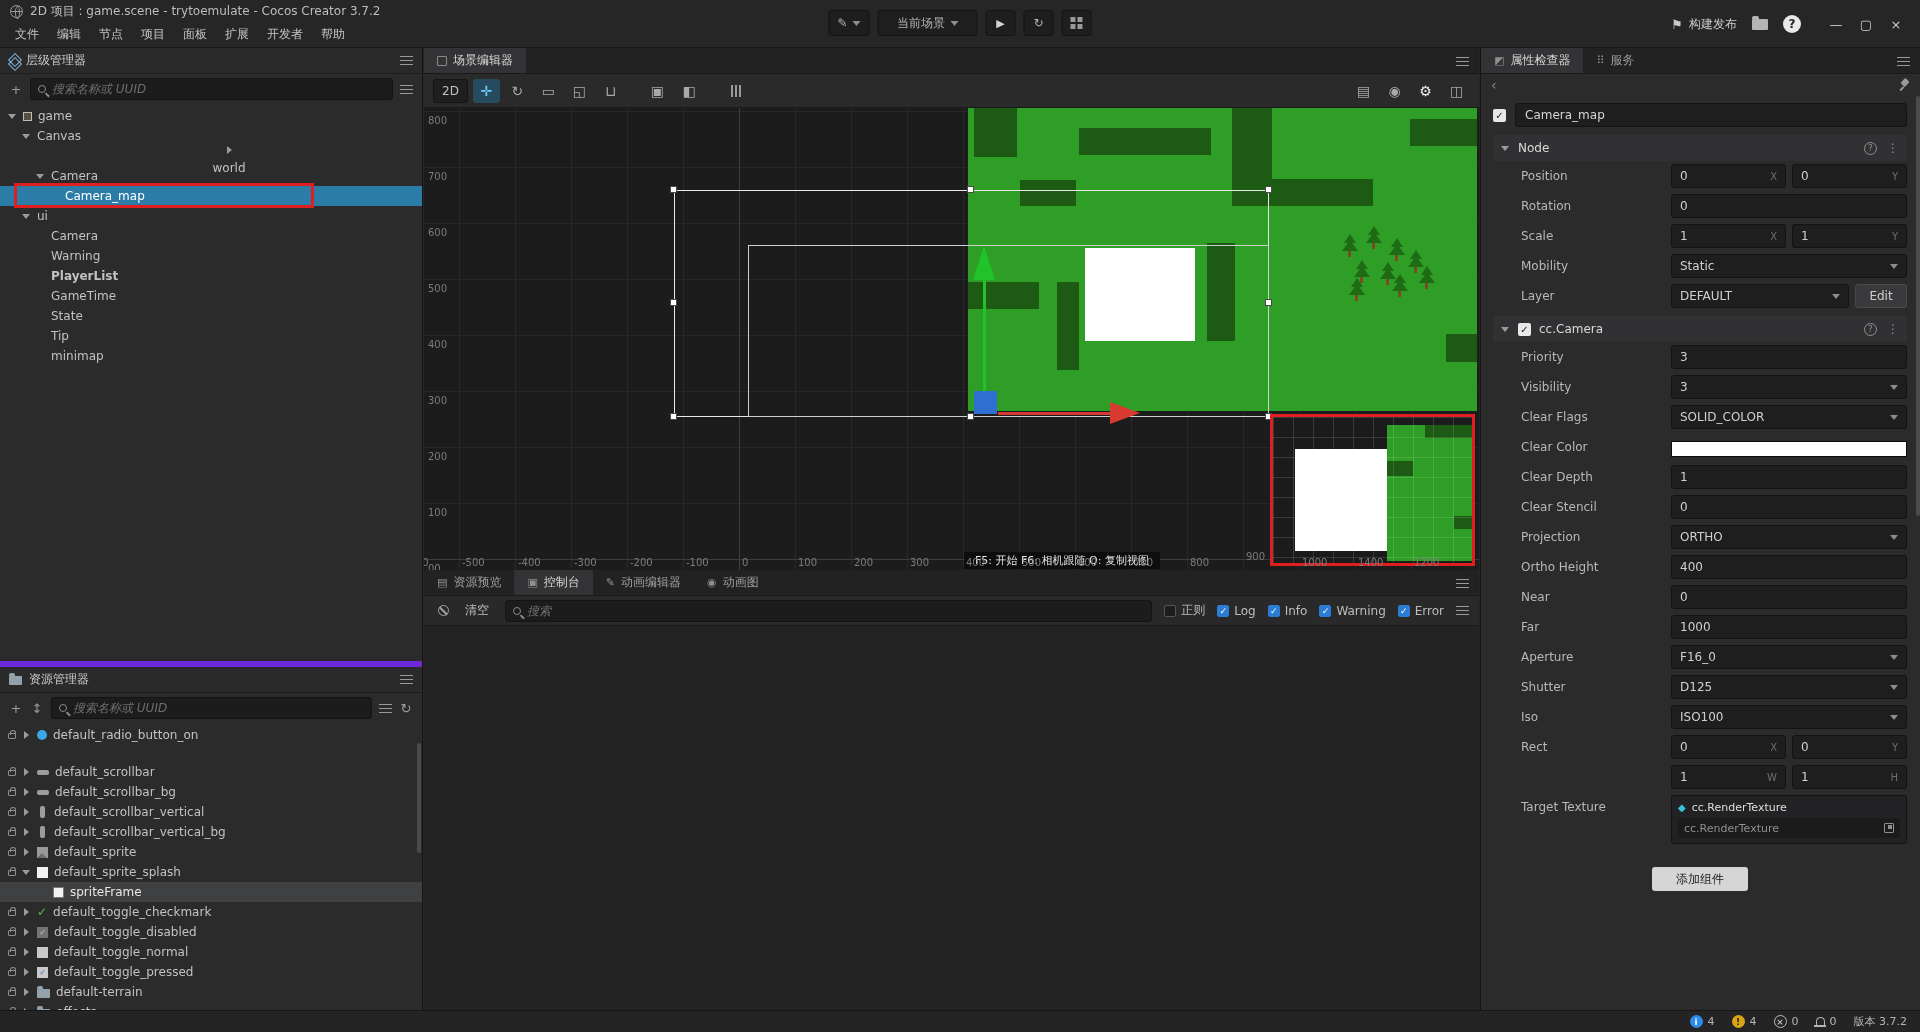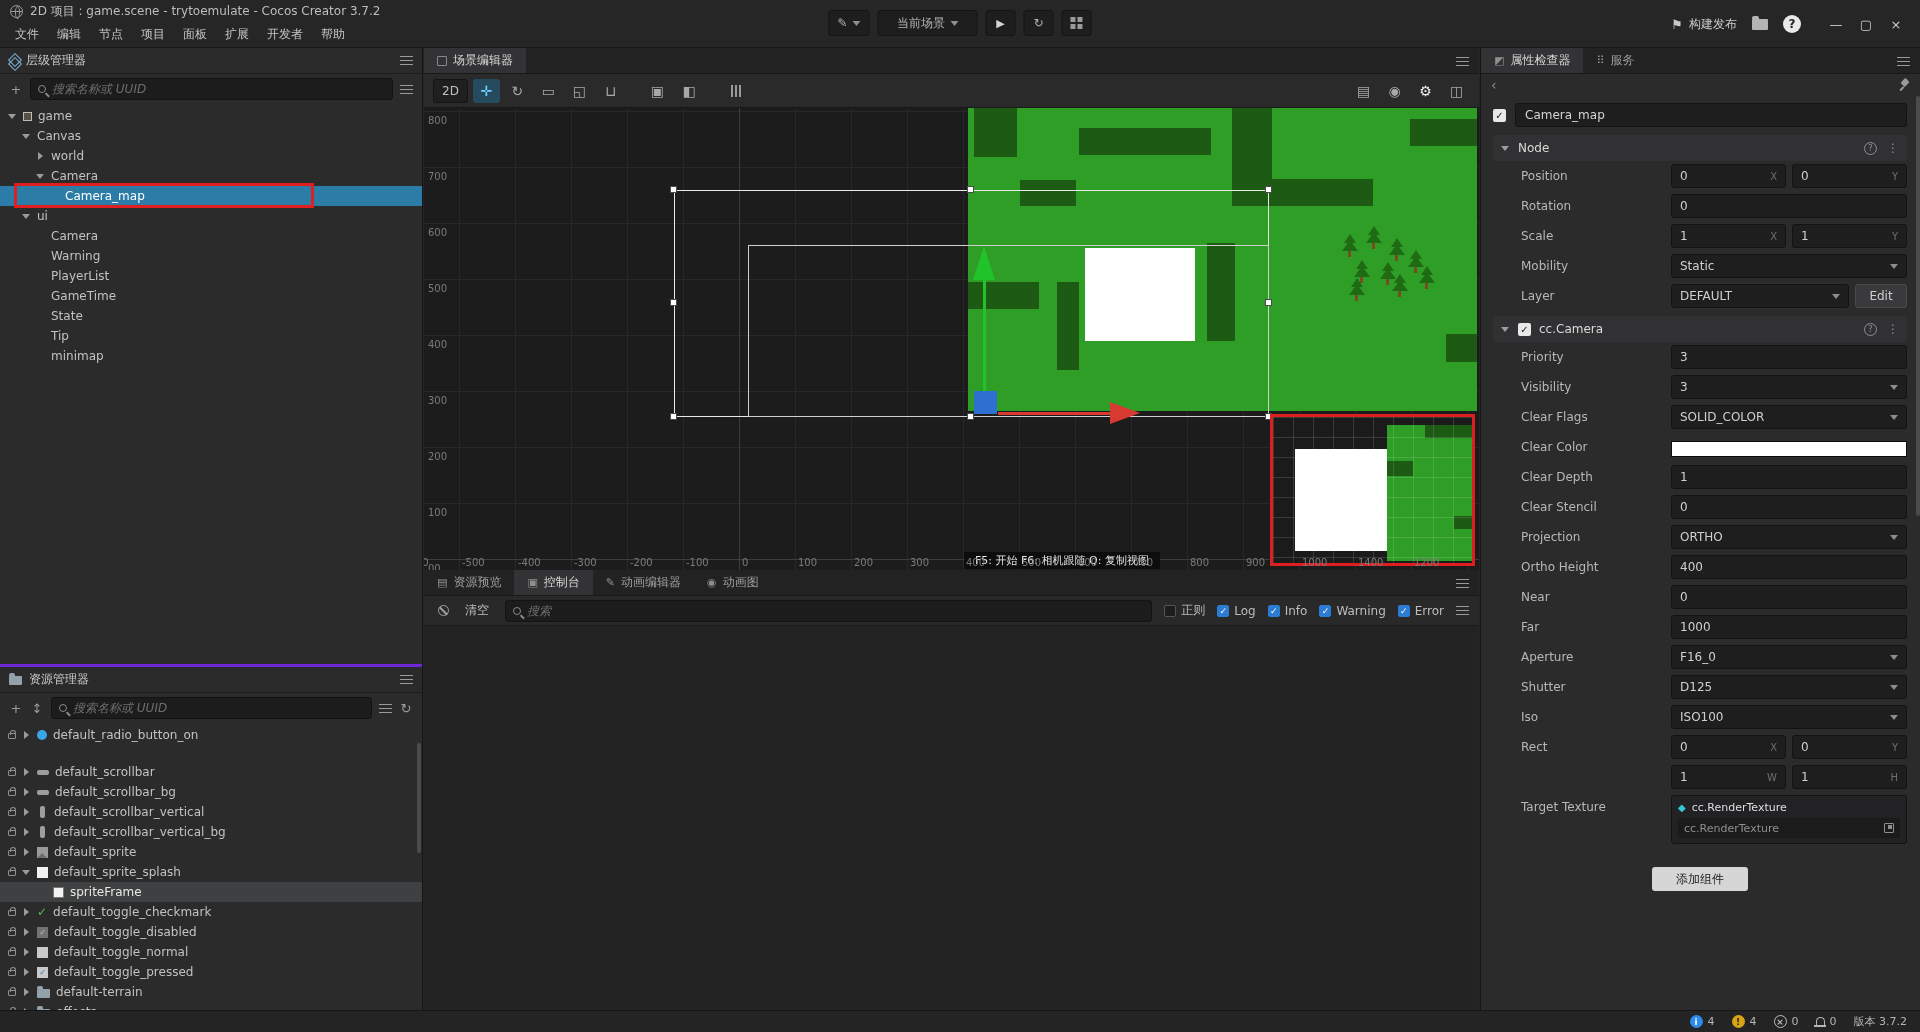--- a/index.html
+++ b/index.html
@@ -43,21 +43,21 @@
 .search-box input::placeholder{color:#6d6d6d;font-style:italic;}
 .mag{width:8px;height:8px;border:1.5px solid #8a8a8a;border-radius:50%;position:relative;flex:0 0 auto;}
 .mag::after{content:'';position:absolute;width:5px;height:1.5px;background:#8a8a8a;transform:rotate(45deg);left:6px;top:8px;}
 .tw{width:9px;height:9px;flex:0 0 auto;position:relative;}
 .tw.down::before{content:'';position:absolute;left:0;top:2px;border-left:4px solid transparent;border-right:4px solid transparent;border-top:5px solid #9b9b9b;}
 .tw.right::before{content:'';position:absolute;left:2px;top:0;border-top:4px solid transparent;border-bottom:4px solid transparent;border-left:5px solid #9b9b9b;}
 .vscroll{position:absolute;width:4px;background:#4b4b4d;border-radius:2px;z-index:9;}
 
 
 .left-col{position:absolute;left:0;top:48px;width:423px;height:962px;background:#2b2b2c;border-right:1px solid #151515;z-index:10;}
-.hier{position:absolute;left:0;top:0;width:100%;height:619px;display:flex;flex-direction:column;border-bottom:3px solid #6d28d9;justify-content:flex-end;}
+.hier{position:absolute;left:0;top:0;width:100%;height:619px;display:flex;flex-direction:column;border-bottom:6px solid #6d28d9;justify-content:flex-end;}
 .assets{position:absolute;left:0;top:619px;width:100%;height:343px;display:flex;flex-direction:column;}
 .tree,.asset-list{flex:1;overflow:hidden;position:relative;padding-top:2px;}
 .tree-row{position:relative;height:20px;display:flex;align-items:center;gap:6px;color:#c2c2c2;}
 .tree-row.selected{background:#2b7ca6;color:#fff;}
 .scene-node-ic{width:9px;height:9px;border:1px solid #bdbdbd;background:#55503f;flex:0 0 auto;}
 .red-annotation{position:absolute;left:14px;top:-3px;width:300px;height:25px;border:3px solid var(--annotation_red,#df1f1f);pointer-events:none;z-index:5;}
 .asset-row{position:relative;height:20px;display:flex;align-items:center;gap:6px;color:#c2c2c2;}
 .asset-row.selected{background:#3f4041;color:#e8e8e8;}
 .lock{width:8px;height:6px;border:1px solid #8f8f8f;border-radius:1px;position:relative;margin-top:2px;flex:0 0 auto;}
 .lock::before{content:'';position:absolute;left:1px;top:-4px;width:4px;height:4px;border:1px solid #8f8f8f;border-bottom:none;border-radius:3px 3px 0 0;}
@@ -247,21 +247,21 @@
       <div class="tree">
           <div class="tree-row" style="padding-left: 8px;">
             <span class="tw down"></span>
             <span class="scene-node-ic"></span>
             <span class="tree-label">game</span>
           </div>
           <div class="tree-row" style="padding-left: 22px;">
             <span class="tw down"></span>
             <span class="tree-label">Canvas</span>
           </div>
-          <div class="tree-row" style="padding-left: 36px;">
+          <div class="tree-row" style="padding-left: 36px; flex-direction: column;">
             <span class="tw right"></span>
             <span class="tree-label">world</span>
           </div>
           <div class="tree-row" style="padding-left: 36px;">
             <span class="tw down"></span>
             <span class="tree-label">Camera</span>
           </div>
           <div class="tree-row selected" style="padding-left: 50px;">
             <span class="tw"></span>
             <span class="tree-label">Camera_map</span>
@@ -272,21 +272,21 @@
             <span class="tree-label">ui</span>
           </div>
           <div class="tree-row" style="padding-left: 36px;">
             <span class="tw"></span>
             <span class="tree-label">Camera</span>
           </div>
           <div class="tree-row" style="padding-left: 36px;">
             <span class="tw"></span>
             <span class="tree-label">Warning</span>
           </div>
-          <div class="tree-row" style="padding-left: 36px;">
+          <div class="tree-row" style="padding-left: 36px; font-weight: bold;">
             <span class="tw"></span>
             <span class="tree-label">PlayerList</span>
           </div>
           <div class="tree-row" style="padding-left: 36px;">
             <span class="tw"></span>
             <span class="tree-label">GameTime</span>
           </div>
           <div class="tree-row" style="padding-left: 36px;">
             <span class="tw"></span>
             <span class="tree-label">State</span>
@@ -480,21 +480,21 @@
         <div class="rl" style="left: 262px; bottom: 2px;">-100</div>
         <div class="rl" style="left: 318px; bottom: 2px;">0</div>
         <div class="rl" style="left: 374px; bottom: 2px;">100</div>
         <div class="rl" style="left: 430px; bottom: 2px;">200</div>
         <div class="rl" style="left: 486px; bottom: 2px;">300</div>
         <div class="rl" style="left: 542px; bottom: 2px;">400</div>
         <div class="rl" style="left: 598px; bottom: 2px;">500</div>
         <div class="rl" style="left: 654px; bottom: 2px;">600</div>
         <div class="rl" style="left: 710px; bottom: 2px;">700</div>
         <div class="rl" style="left: 766px; bottom: 2px;">800</div>
-        <div class="rl" style="left: 822px; bottom: 2px;">900</div>
+        <div class="rl" style="left: 822px; bottom: 8px;">900</div>
         <div class="rl" style="left: 878px; bottom: 2px;">1000</div>
         <div class="rl" style="left: 934px; bottom: 2px;">1400</div>
         <div class="rl" style="left: 990px; bottom: 2px;">1200</div>
         <div class="ob" style="left: 550px; top: 0px; width: 43px; height: 49px;"></div>
         <div class="ob" style="left: 655px; top: 20px; width: 132px; height: 27px;"></div>
         <div class="ob" style="left: 808px; top: 0px; width: 40px; height: 98px;"></div>
         <div class="ob" style="left: 986px; top: 11px; width: 67px; height: 27px;"></div>
         <div class="ob" style="left: 848px; top: 71px; width: 101px; height: 27px;"></div>
         <div class="ob" style="left: 596px; top: 72px; width: 56px; height: 26px;"></div>
         <div class="ob" style="left: 544px; top: 174px; width: 71px; height: 27px;"></div>

